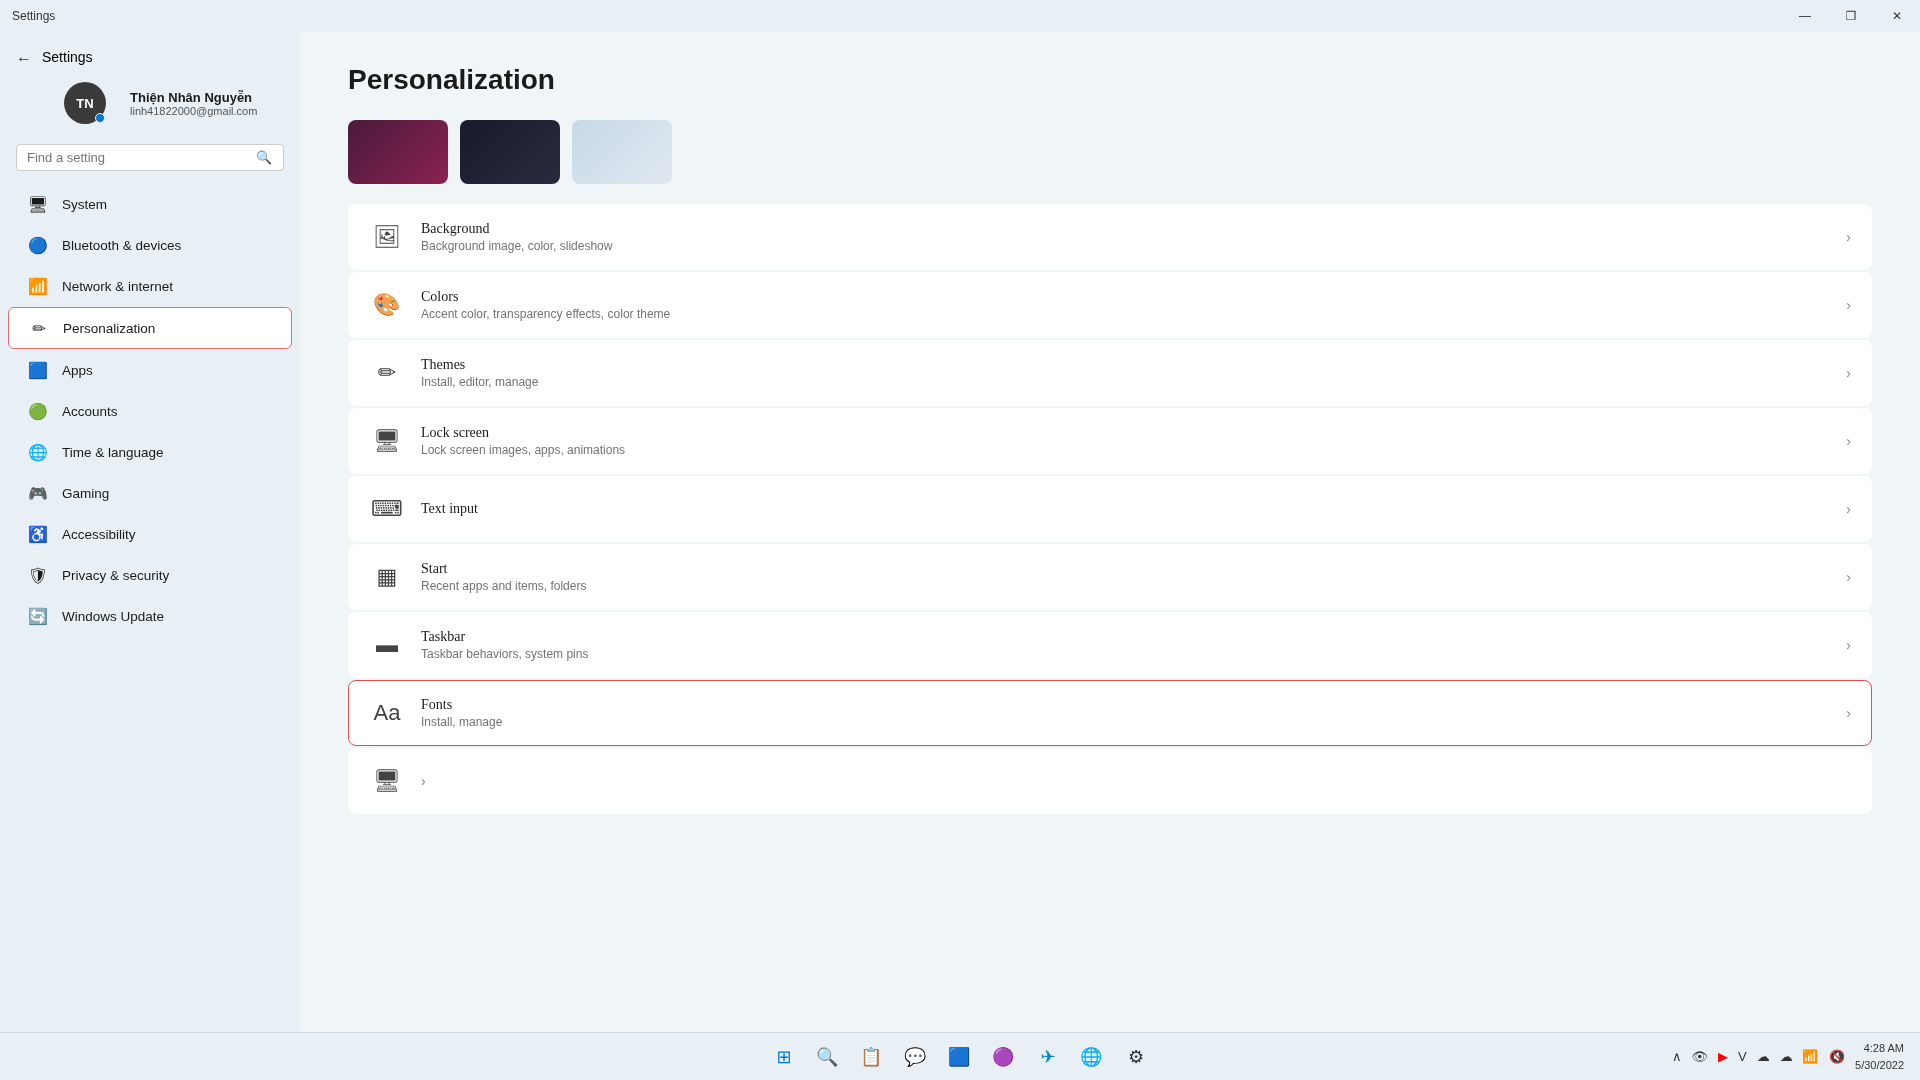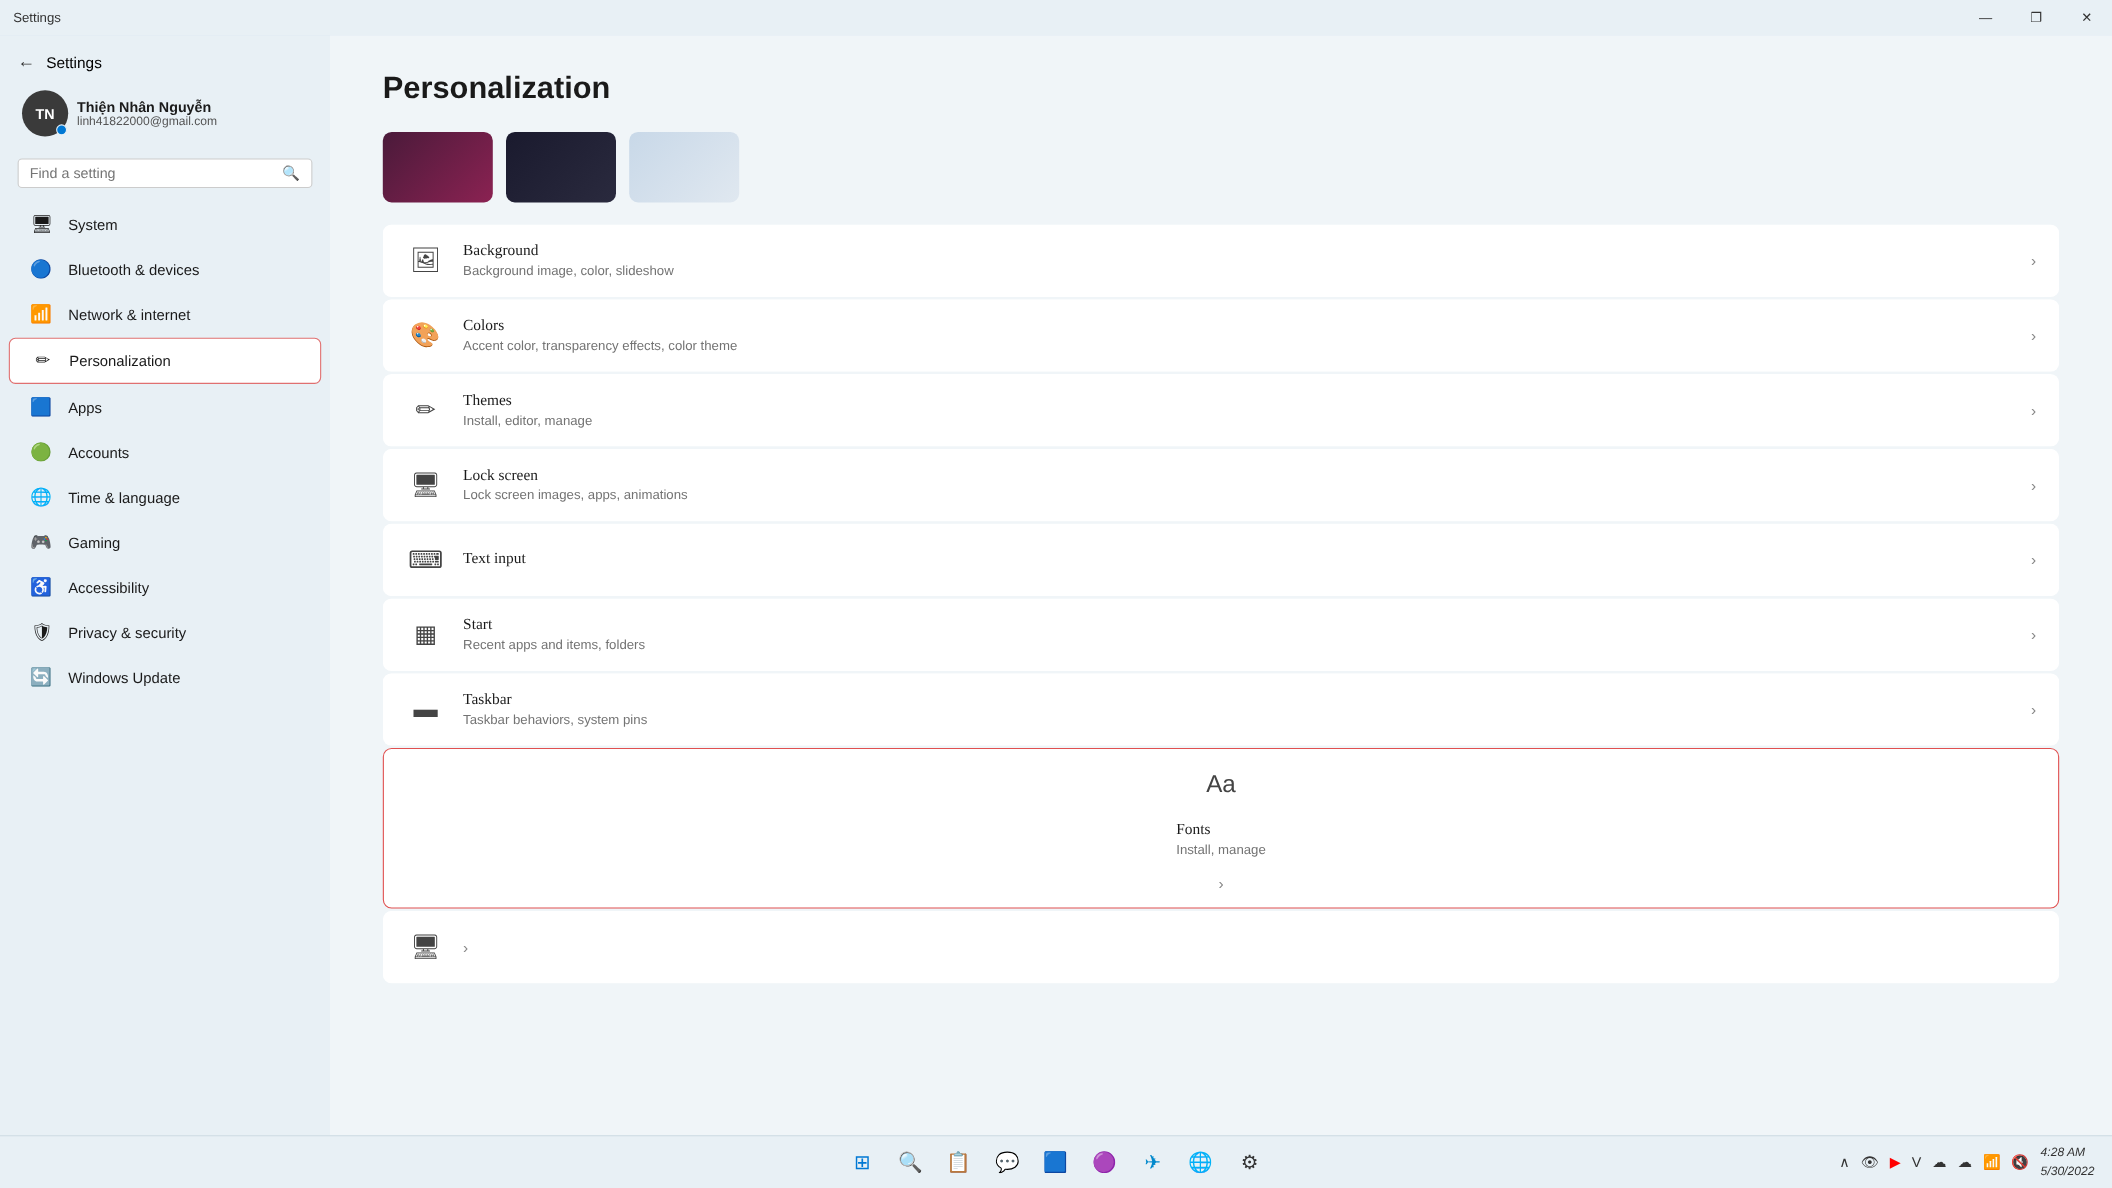--- a/index.html
+++ b/index.html
@@ -38,21 +38,22 @@
       display: flex;
       flex-direction: column;
       padding: 16px 0;
       overflow-y: auto;
     }
 
     .user-profile {
       display: flex;
       align-items: center;
       padding: 8px 20px 16px 20px;
-      gap: 8px;
+      gap: 24px;
+      margin-left: 44px;
     }
     .avatar {
       width: 42px; height: 42px;
       background: #3a3a3a;
       border-radius: 50%;
       display: flex; align-items: center; justify-content: center;
       font-size: 13px; font-weight: 600; color: white;
       position: relative;
       flex-shrink: 0;
     }
@@ -150,21 +151,20 @@
       padding: 14px 20px;
       display: flex;
       align-items: center;
       gap: 16px;
       cursor: pointer;
       border: 1px solid transparent;
     }
     .setting-item.highlighted {
       border: 1.5px solid #e05050;
       background: white;
-      flex-direction: column;
     }
 
     .setting-icon-wrap {
       width: 36px; height: 36px;
       display: flex; align-items: center; justify-content: center;
       flex-shrink: 0;
     }
     .setting-icon { font-size: 22px; color: #444; }
 
     .setting-text { flex: 1; }
@@ -202,21 +202,21 @@
     }
 
     .taskbar-icon {
       width: 40px; height: 40px;
       display: flex; align-items: center; justify-content: center;
       border-radius: 4px;
       cursor: pointer;
       font-size: 18px;
     }
 
-    .clock-area { font-size: 11px; color: #333; line-height: 1.5; font-style: italic; }
+    .clock-area { font-size: 11px; color: #333; text-align: right; line-height: 1.5; }
 
     .sys-tray { display: flex; align-items: center; gap: 2px; font-size: 13px; color: #333; }
     .tray-icon { padding: 4px; cursor: pointer; font-size: 13px; }
   </style>
 </head>
 <body>
 
 <div class="titlebar">
   <span class="titlebar-title">Settings</span>
   <div class="titlebar-controls">

